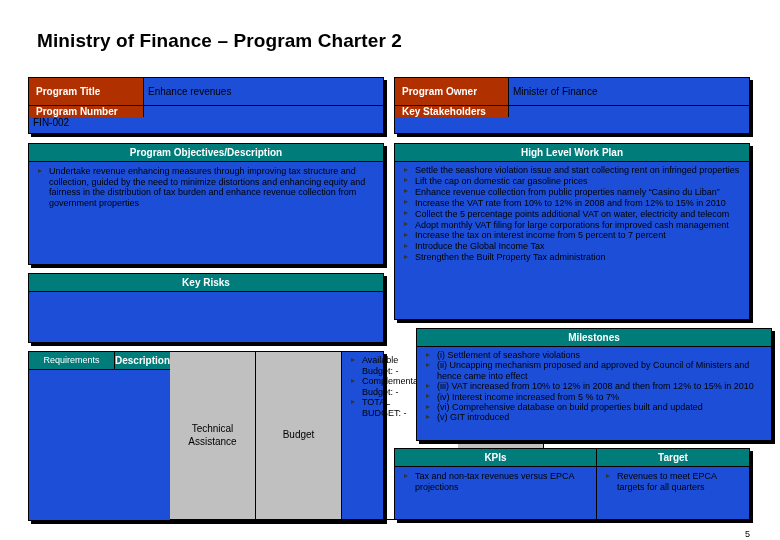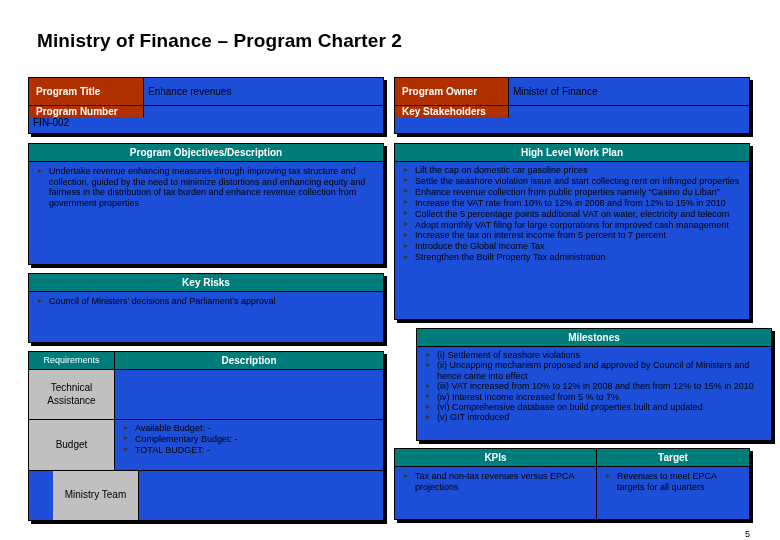--- a/index.html
+++ b/index.html
@@ -8,21 +8,21 @@
   .title { position:absolute; left:37px; top:30px; font-size:19px; font-weight:bold; letter-spacing:0.1px; }
   .box { position:absolute; background:#1d4ed8; border:1px solid #000; box-shadow:3px 3px 0 #000; box-sizing:border-box; }
   .info-row { display:flex; height:28px; border-bottom:1px solid #000; box-sizing:border-box; }
   .info-row:last-child { border-bottom:none;flex-direction:column; }
   .info-label { background:#b03000; color:#fff; font-weight:bold; font-size:10px; display:flex; align-items:center; padding-left:7px; box-sizing:border-box; border-right:1px solid #000; }
   .info-value { font-size:10px; display:flex; align-items:center; padding-left:4px; }
   .hdr { background:#007d7a; color:#fff; font-weight:bold; font-size:10px; height:18px; line-height:18px; text-align:center; border-bottom:1px solid #000; box-sizing:border-box; }
   ul.bul { list-style:none; margin:0; padding:4px 8px 0 8px; font-size:9px; line-height:10.6px; }
   ul.bul li { position:relative; padding-left:12px; }
   ul.bul li::before { content:""; position:absolute; left:1px; top:2.5px; border-left:4px solid #333; border-top:2.5px solid transparent; border-bottom:2.5px solid transparent; }
-  .req-table { display:flex; flex-direction:column; height:100%; }
+  .req-table { display:flex; height:100%; }
   .req-hdr { display:flex; height:18px; background:#007d7a; color:#fff; border-bottom:1px solid #000; box-sizing:border-box; }
   .req-hdr .c1 { width:86px; border-right:1px solid #000; font-size:9px; text-align:center; line-height:17px; box-sizing:border-box; }
   .req-hdr .c2 { flex:1; font-weight:bold; font-size:10px; text-align:center; line-height:17px; }
   .req-row { display:flex; flex:1; border-bottom:1px solid #000; }
   .req-row:last-child { border-bottom:none;padding-left:24px; }
   .req-row .c1 { width:86px; background:#c0c0c0; border-right:1px solid #000; display:flex; align-items:center; justify-content:center; text-align:center; font-size:10px; line-height:12.5px; box-sizing:border-box; }
   .req-row .c2 { flex:1; }
   .kpi-hdr { display:flex; height:18px; background:#007d7a; color:#fff; font-weight:bold; font-size:10px; border-bottom:1px solid #000; box-sizing:border-box; }
   .kpi-hdr div { text-align:center; line-height:17px; }
   .kpi-body { display:flex; height:calc(100% - 18px); }
@@ -59,23 +59,20 @@
 
 <div class="box" style="left:28px; top:143px; width:356px; height:122px;">
   <div class="hdr">Program Objectives/Description</div>
   <ul class="bul">
     <li>Undertake revenue enhancing measures through improving tax structure and collection, guided by the need to minimize distortions and enhancing equity and fairness in the distribution of tax burden and enhance revenue collection from government properties</li>
   </ul>
 </div>
 
 <div class="box" style="left:28px; top:273px; width:356px; height:70px;">
   <div class="hdr">Key Risks</div>
-  <ul class="bul">
-    <li>Council of Ministers’ decisions and Parliament’s approval</li>
-  </ul>
 </div>
 
 <div class="box" style="left:28px; top:351px; width:356px; height:170px;">
   <div class="req-table">
     <div class="req-hdr">
       <div class="c1">Requirements</div>
       <div class="c2">Description</div>
     </div>
     <div class="req-row">
       <div class="c1">Technical Assistance</div>
@@ -94,22 +91,22 @@
     <div class="req-row">
       <div class="c1">Ministry Team</div>
       <div class="c2"></div>
     </div>
   </div>
 </div>
 
 <div class="box" style="left:394px; top:143px; width:356px; height:177px;">
   <div class="hdr">High Level Work Plan</div>
   <ul class="bul" style="padding-top:3px; line-height:10.9px;">
+    <li>Settle the seashore violation issue and start collecting rent on infringed properties</li>
     <li>Lift the cap on domestic car gasoline prices</li>
-    <li>Settle the seashore violation issue and start collecting rent on infringed properties</li>
     <li>Enhance revenue collection from public properties namely “Casino du Liban”</li>
     <li>Increase the VAT rate from 10% to 12% in 2008 and from 12% to 15% in 2010</li>
     <li>Collect the 5 percentage points additional VAT on water, electricity and telecom</li>
     <li>Adopt monthly VAT filing for large corporations for improved cash management</li>
     <li>Increase the tax on interest income from 5 percent to 7 percent</li>
     <li>Introduce the Global Income Tax</li>
     <li>Strengthen the Built Property Tax administration</li>
   </ul>
 </div>
 

